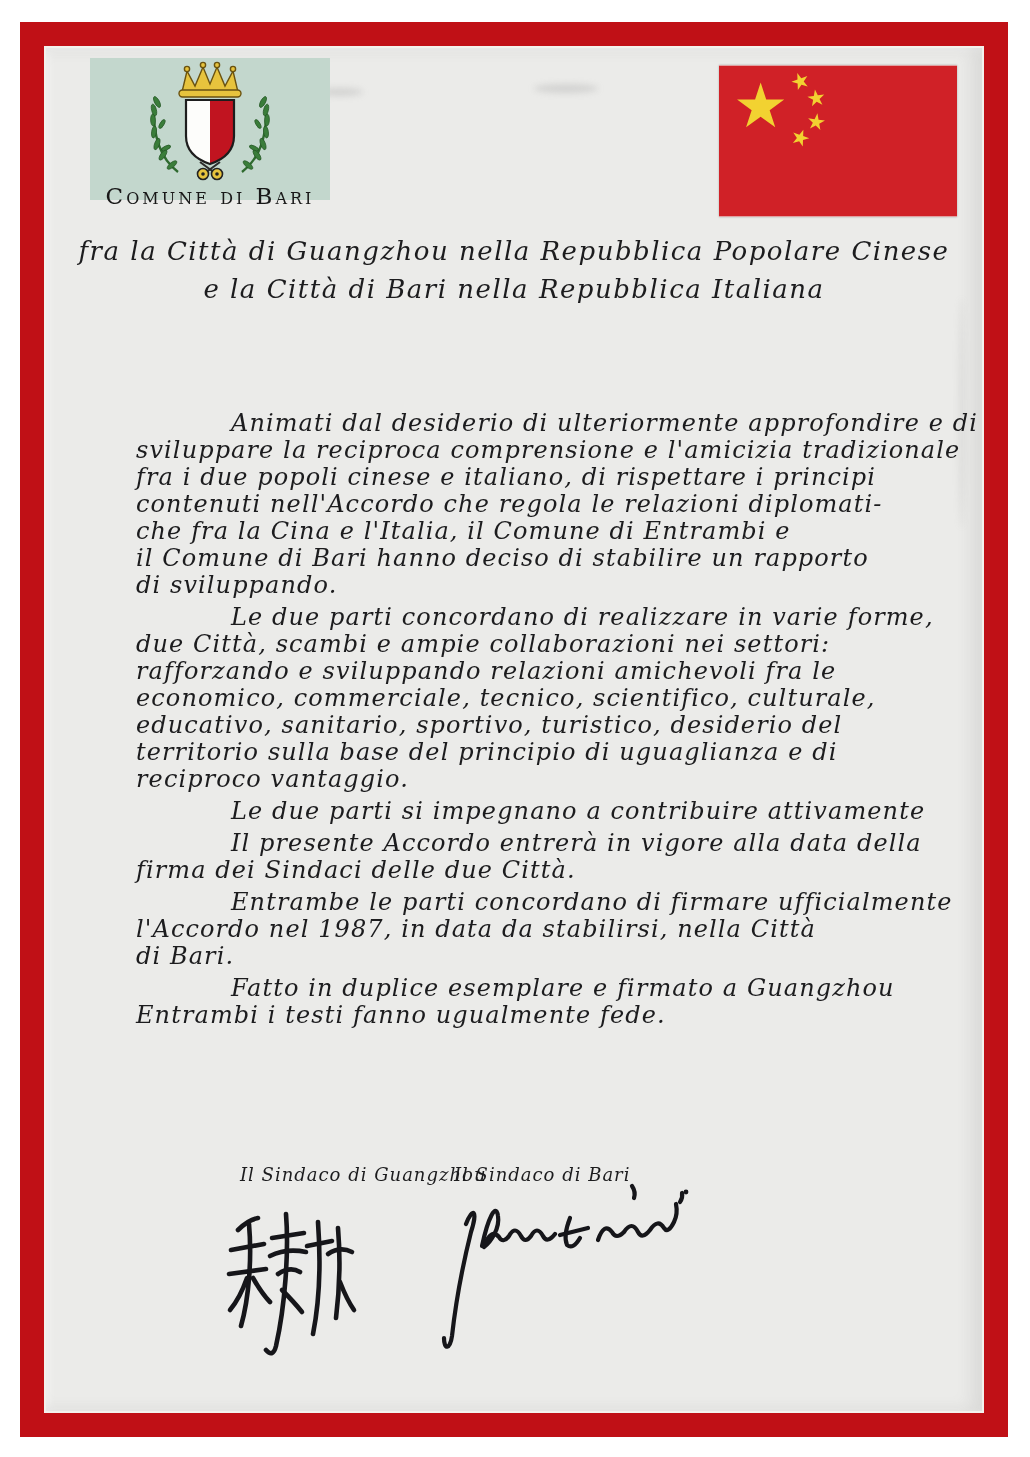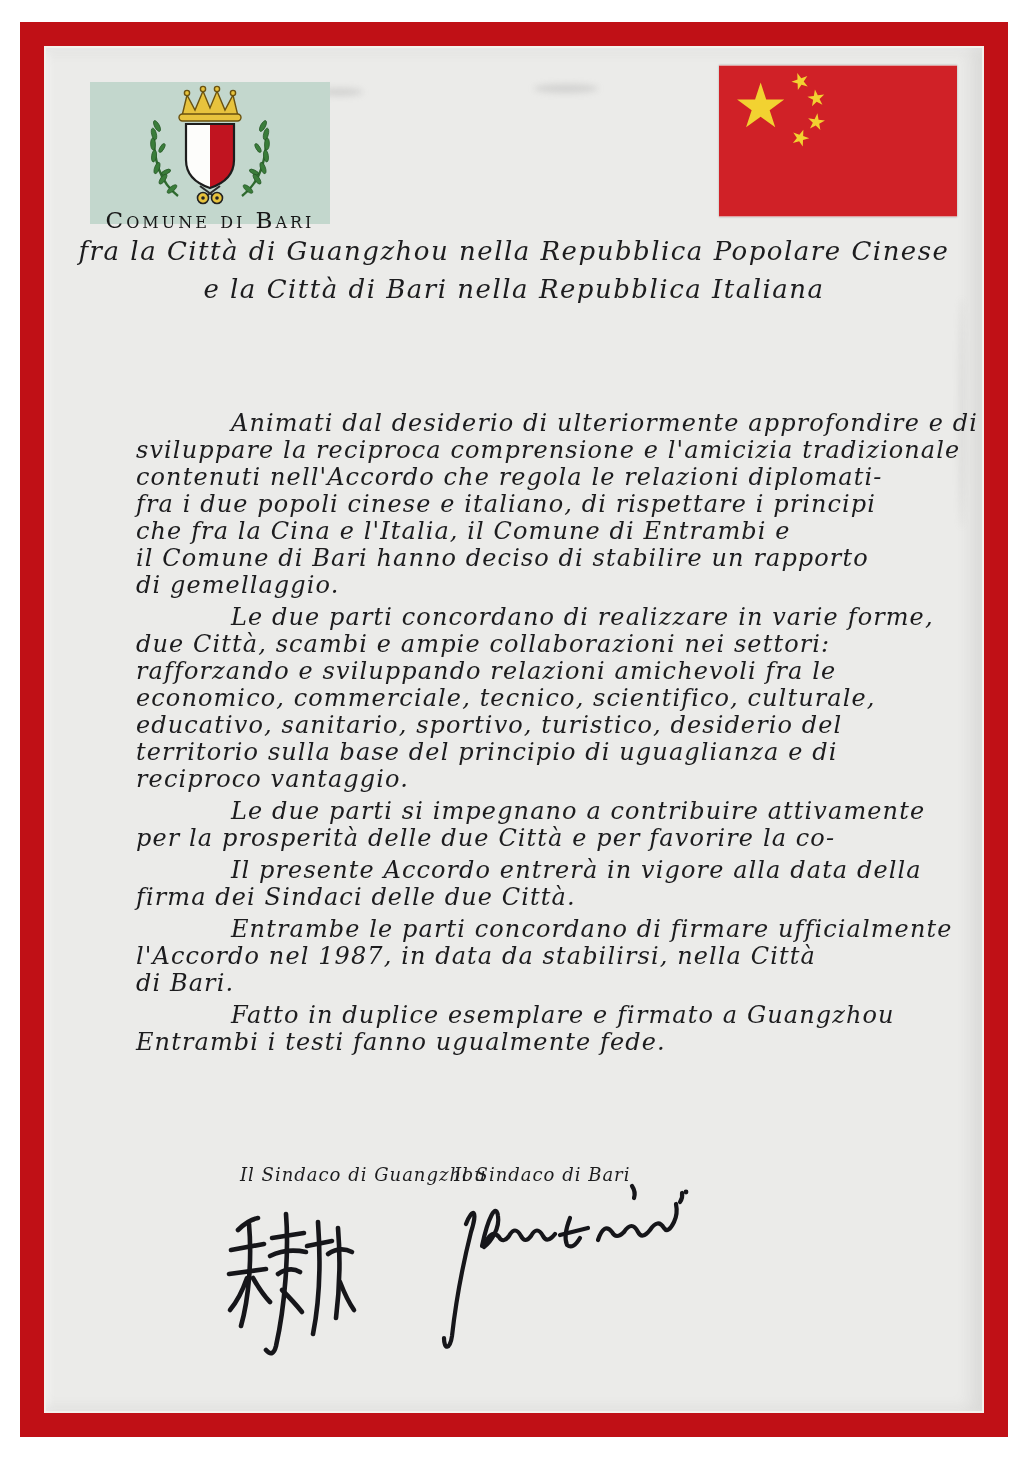--- a/index.html
+++ b/index.html
@@ -31,21 +31,21 @@
     border:2px solid #f3f1ec;
     box-shadow: inset -10px 0 16px rgba(110,110,110,.14), inset 3px 2px 8px rgba(255,255,255,.4);
   }
   .hand{
     font-family:"DejaVu Serif", serif;
     font-style:italic;
     color:var(--ink);
   }
   
   .emblem-box{
-    position:absolute;left:44px;top:34px;width:240px;height:142px;
+    position:absolute;left:44px;top:10px;width:240px;height:142px;
     background:var(--emblem-bg);
     padding-left:36px;
   }
   .emblem-box svg{position:absolute;left:0;top:0;}
   .emblem-caption{
     position:absolute;left:-6px;right:-6px;bottom:-9px;text-align:center;
     font-family:"DejaVu Serif", serif;
     font-variant:small-caps;
     font-size:23px;letter-spacing:3px;color:#181818;
     white-space:nowrap;
@@ -165,38 +165,37 @@
 
     <div class="title hand">
         <div class="title-line">fra la Città di Guangzhou nella Repubblica Popolare Cinese</div>
         <div class="title-line">e la Città di Bari nella Repubblica Italiana</div>
       </div>
 
     <div class="body-text hand">
         <div class="para">
           <div class="line">Animati dal desiderio di ulteriormente approfondire e di</div>
           <div class="line">sviluppare la reciproca comprensione e l'amicizia tradizionale</div>
+          <div class="line">fra i due popoli cinese e italiano, di rispettare i principi</div>
           <div class="line">contenuti nell'Accordo che regola le relazioni diplomati-</div>
-          <div class="line">fra i due popoli cinese e italiano, di rispettare i principi</div>
           <div class="line">che fra la Cina e l'Italia, il Comune di Entrambi e</div>
           <div class="line">il Comune di Bari hanno deciso di stabilire un rapporto</div>
-          <div class="line">di gemellaggio.</div>
+          <div class="line">di sviluppando.</div>
         </div>
         <div class="para">
           <div class="line">Le due parti concordano di realizzare in varie forme,</div>
           <div class="line">due Città, scambi e ampie collaborazioni nei settori:</div>
           <div class="line">rafforzando e sviluppando relazioni amichevoli fra le</div>
           <div class="line">economico, commerciale, tecnico, scientifico, culturale,</div>
           <div class="line">educativo, sanitario, sportivo, turistico, desiderio del</div>
           <div class="line">territorio sulla base del principio di uguaglianza e di</div>
           <div class="line">reciproco vantaggio.</div>
         </div>
         <div class="para">
           <div class="line">Le due parti si impegnano a contribuire attivamente</div>
-          <div class="line">per la prosperità delle due Città e per favorire la co-</div>
         </div>
         <div class="para">
           <div class="line">Il presente Accordo entrerà in vigore alla data della</div>
           <div class="line">firma dei Sindaci delle due Città.</div>
         </div>
         <div class="para">
           <div class="line">Entrambe le parti concordano di firmare ufficialmente</div>
           <div class="line">l'Accordo nel 1987, in data da stabilirsi, nella Città</div>
           <div class="line">di Bari.</div>
         </div>

